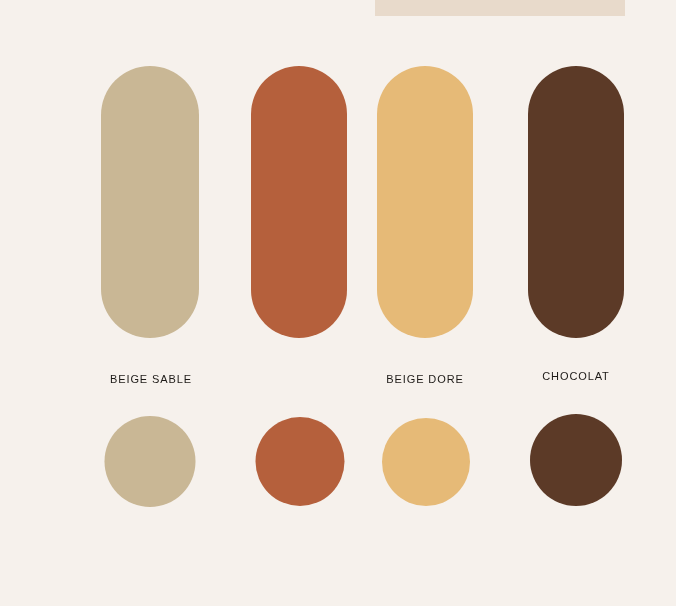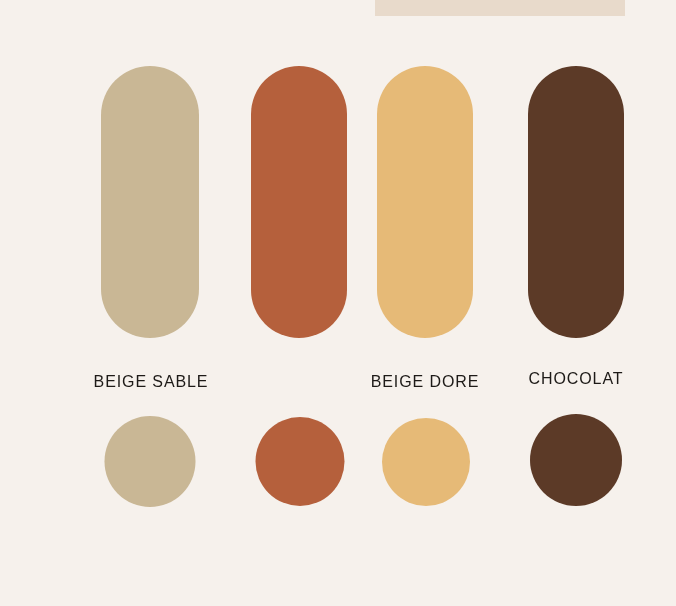--- a/index.html
+++ b/index.html
@@ -78,21 +78,21 @@
   .swatch-column[data-col="1"] .pill { width: 96px; margin-left: 12px; }
   .swatch-column[data-col="2"] .pill { width: 96px; margin-left: 0px; }
   .swatch-column[data-col="3"] .pill { width: 96px; margin-left: 1px; }
 
   .swatch-label {
     position: absolute;
     top: 372px;
     left: 0;
     width: 150px;
     text-align: center;
-    font-size: 16px;
+    font-size: 11px;
     letter-spacing: 0.9px;
     color: #1d1a17;
     white-space: nowrap;
   }
   .swatch-column[data-col="0"] .swatch-label { top: 373px; margin-left: 11px; }
   .swatch-column[data-col="1"] .swatch-label { top: 371px; margin-left: 12px; }
   .swatch-column[data-col="2"] .swatch-label { top: 373px; margin-left: 0px; }
   .swatch-column[data-col="3"] .swatch-label { top: 370px; margin-left: 1px; }
 
   .dot {

